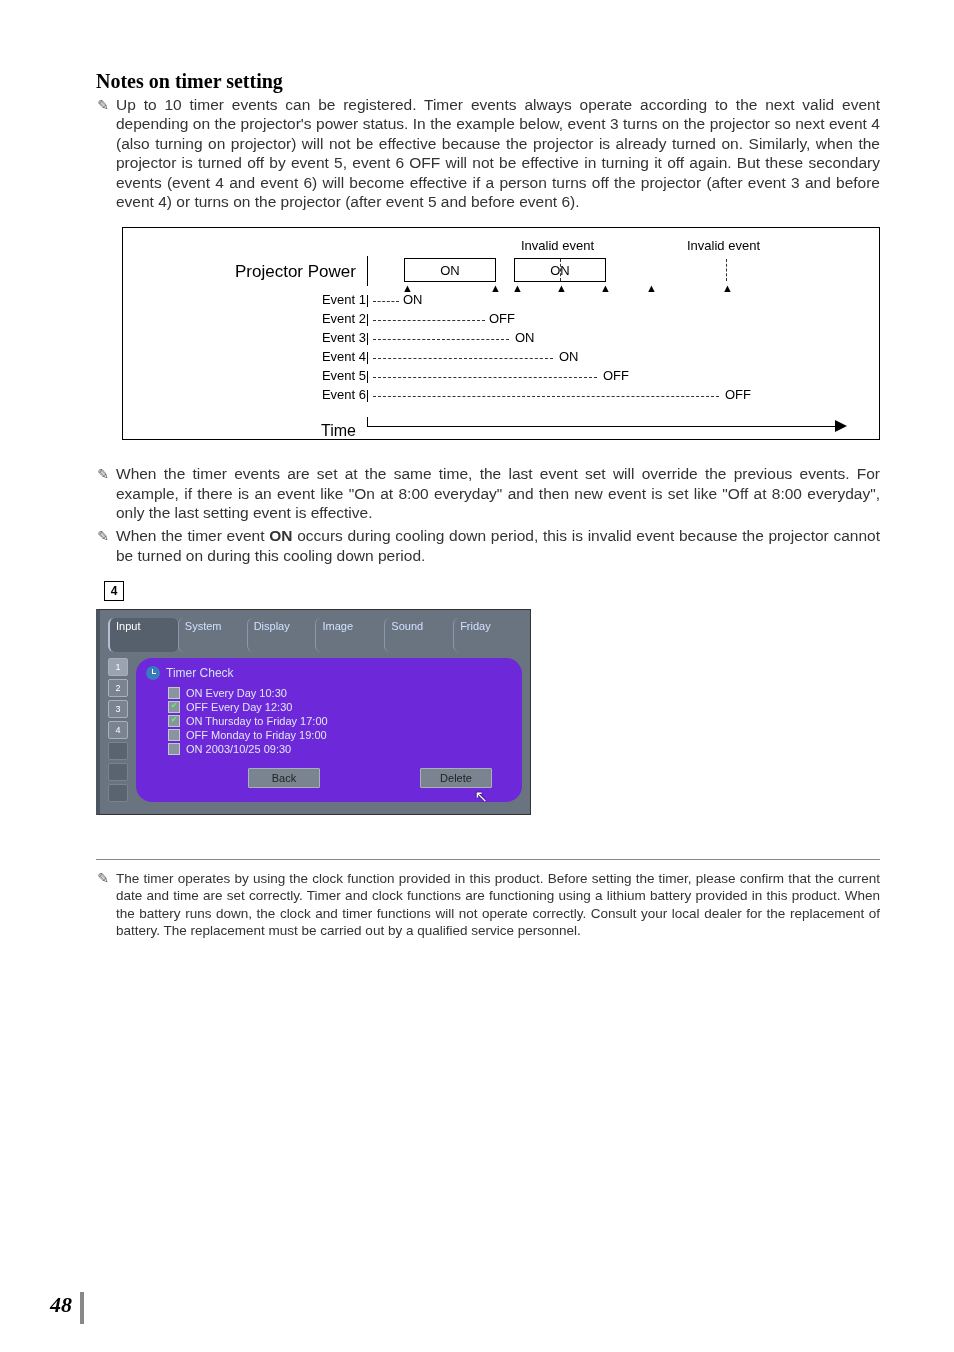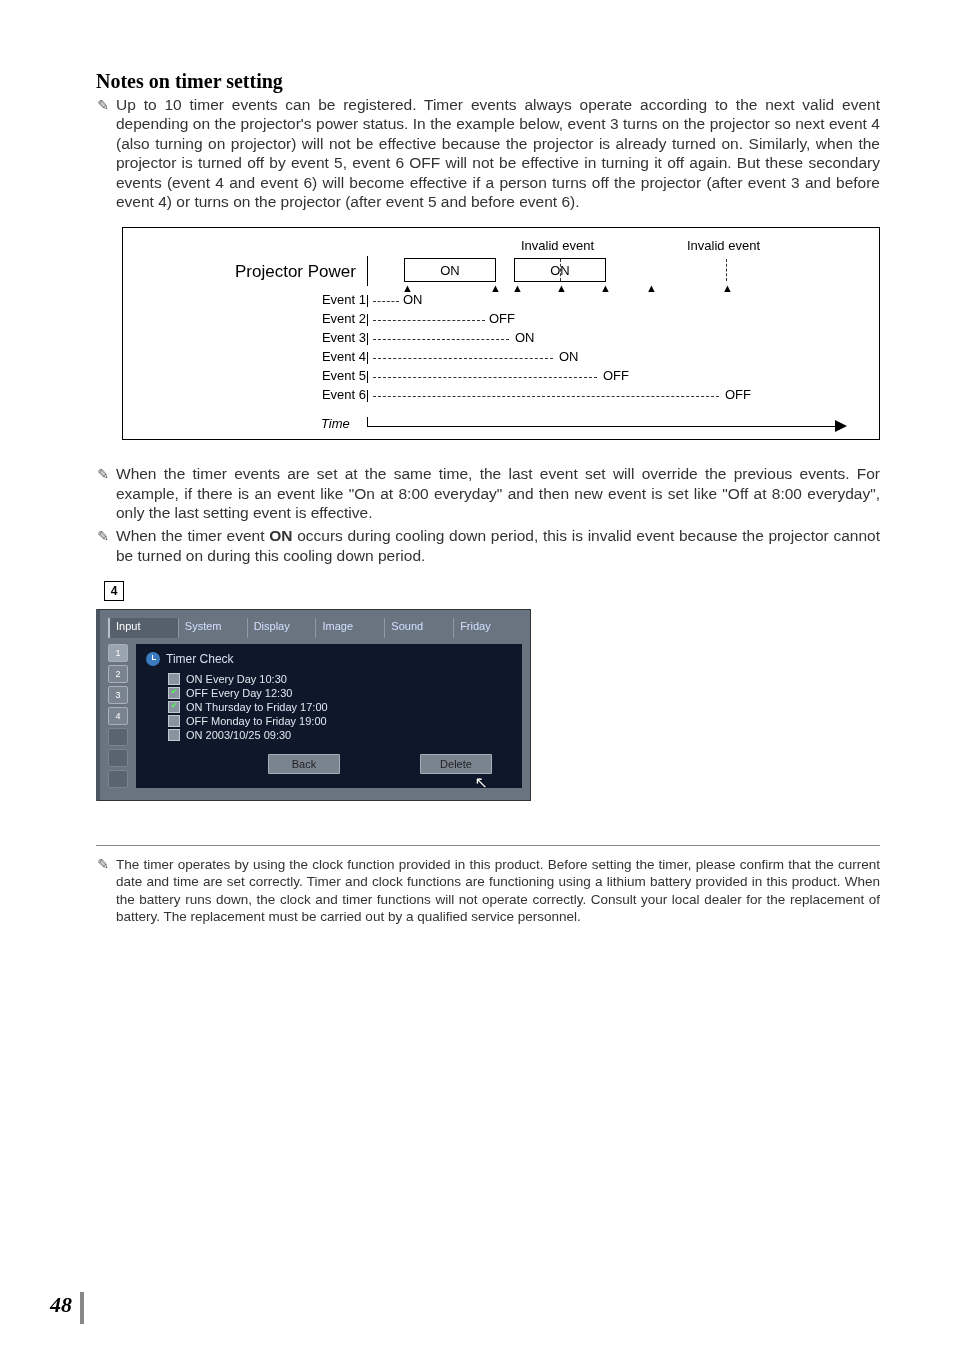--- a/index.html
+++ b/index.html
@@ -74,21 +74,21 @@
   }
   .tick { position: absolute; border-left: 1px dashed #333; top: 3px; height: 22px; }
   .uparrow { position: absolute; top: 26px; font-size: 11px; }
   .events { margin-top: 6px; }
   .ev-row { position: relative; height: 19px; font-size: 13px; }
   .ev-label { position: absolute; left: 160px; top: 0; width: 65px; text-align: right; }
   .ev-axis-tick { position: absolute; left: 226px; top: 3px; height: 12px; border-left: 1px solid #000; }
   .ev-dash { position: absolute; left: 232px; top: 9px; border-top: 1px dashed #333; }
   .ev-state { position: absolute; top: 0; font-size: 13px; }
   .time-row { position: relative; height: 24px; margin-top: 8px; }
-  .time-label { position: absolute; left: 180px; top: 2px; font-size: 13px; font-style: italic; }
+  .time-label { position: absolute; left: 180px; top: 8px; font-size: 16px; }
   .time-axis { position: absolute; left: 226px; right: 20px; top: 12px; border-top: 1px solid #000; }
   .time-axis::before { content:""; position:absolute; left:0; top:-10px; height:10px; border-left:1px solid #000; }
   .arrowhead { position: absolute; right: 14px; top: 6px; width: 0; height: 0; border-left: 12px solid #000; border-top: 6px solid transparent; border-bottom: 6px solid transparent; }
 
   .cancel-block { display: flex; gap: 24px; margin-top: 44px; }
   .cancel-left { flex: 0 0 300px; }
   .cancel-title { font-family: Georgia, 'Times New Roman', serif; font-size: 22px; margin-bottom: 4px; }
   .cancel-text { font-size: 15.5px; line-height: 1.3; color: #333; text-align: justify; }
 
   
@@ -108,38 +108,39 @@
     color: #ccc;
   }
   .gui-tabs { display: flex; padding: 8px 8px 0 8px; gap: 0; }
   .gui-tab {
     flex: 1;
     height: 18px;
     background: #6a7480;
     border-left: 1px solid #8899aa;
     font-size: 11px;
     color: #d0e0ff;
-    padding: 2px 4px 0 6px;
+    padding: 2px 4px 14px 6px;
     position: relative;
+    border-radius: 6px;
   }
   .gui-tab.active { background: #55606c; color: #fff; border-left: 2px solid #b0c0d0; }
   .gui-body { display: flex; padding: 6px 8px 12px 8px; gap: 8px; }
   .gui-side { width: 20px; display: flex; flex-direction: column; gap: 3px; }
   .side-btn { width: 18px; height: 16px; background: #7a8490; border: 1px solid #aab0bb; border-radius: 2px; font-size: 9px; color: #fff; display:flex; align-items:center; justify-content:center; }
   .side-btn.active { background: #9aa4b0; }
   .side-btn.empty { background: #5a6470; border-color: #7a8490; }
-  .gui-main { flex: 1; background: #0f172a; padding: 8px 10px 10px 10px; position: relative; }
+  .gui-main { flex: 1; background: #6d28d9; padding: 8px 10px 10px 10px; position: relative; border-radius: 16px; }
   .gui-main-head { display: flex; align-items: center; gap: 6px; margin-bottom: 6px; color: #d0e0f0; font-size: 12px; }
   .clock-icon { width: 14px; height: 14px; border-radius: 50%; background: #3a7abf; display: inline-block; position: relative; }
   .clock-icon::after { content:""; position:absolute; left:6px; top:3px; width:1px; height:5px; background:#fff; }
   .clock-icon::before { content:""; position:absolute; left:6px; top:7px; width:4px; height:1px; background:#fff; }
   .tc-item { display: flex; align-items: center; gap: 6px; padding: 1px 0 1px 22px; color: #e0e8f0; font-size: 11px; }
   .cb { width: 10px; height: 10px; border: 1px solid #c0c8d0; background: #8a94a0; font-size: 8px; line-height: 8px; text-align: center; color: #2a4; }
   .cb.checked::after { content: "✔"; color: #5f5; }
-  .gui-buttons { display: flex; justify-content: flex-end; gap: 80px; padding-right: 20px; margin-top: 12px; }
+  .gui-buttons { display: flex; justify-content: flex-end; gap: 100px; padding-right: 20px; margin-top: 12px; }
   .gui-btn { width: 70px; height: 18px; background: #7a8490; border: 1px solid #aab0bb; color: #222; font-size: 11px; display:flex; align-items:center; justify-content:center; border-radius: 1px; }
   .cursor { position: absolute; right: 34px; bottom: -4px; font-size: 16px; color: #fff; text-shadow: 0 0 2px #000; }
 
   .hr { border-top: 1px solid #888; margin: 44px 0 10px 0; }
   .foot-note { display: flex; font-size: 13.5px; line-height: 1.28; color: #333; }
   .foot-note .pencil { margin-right: 6px; }
   .foot-note .txt { flex: 1; text-align: justify; }
 
   .pagenum {
     position: absolute;

